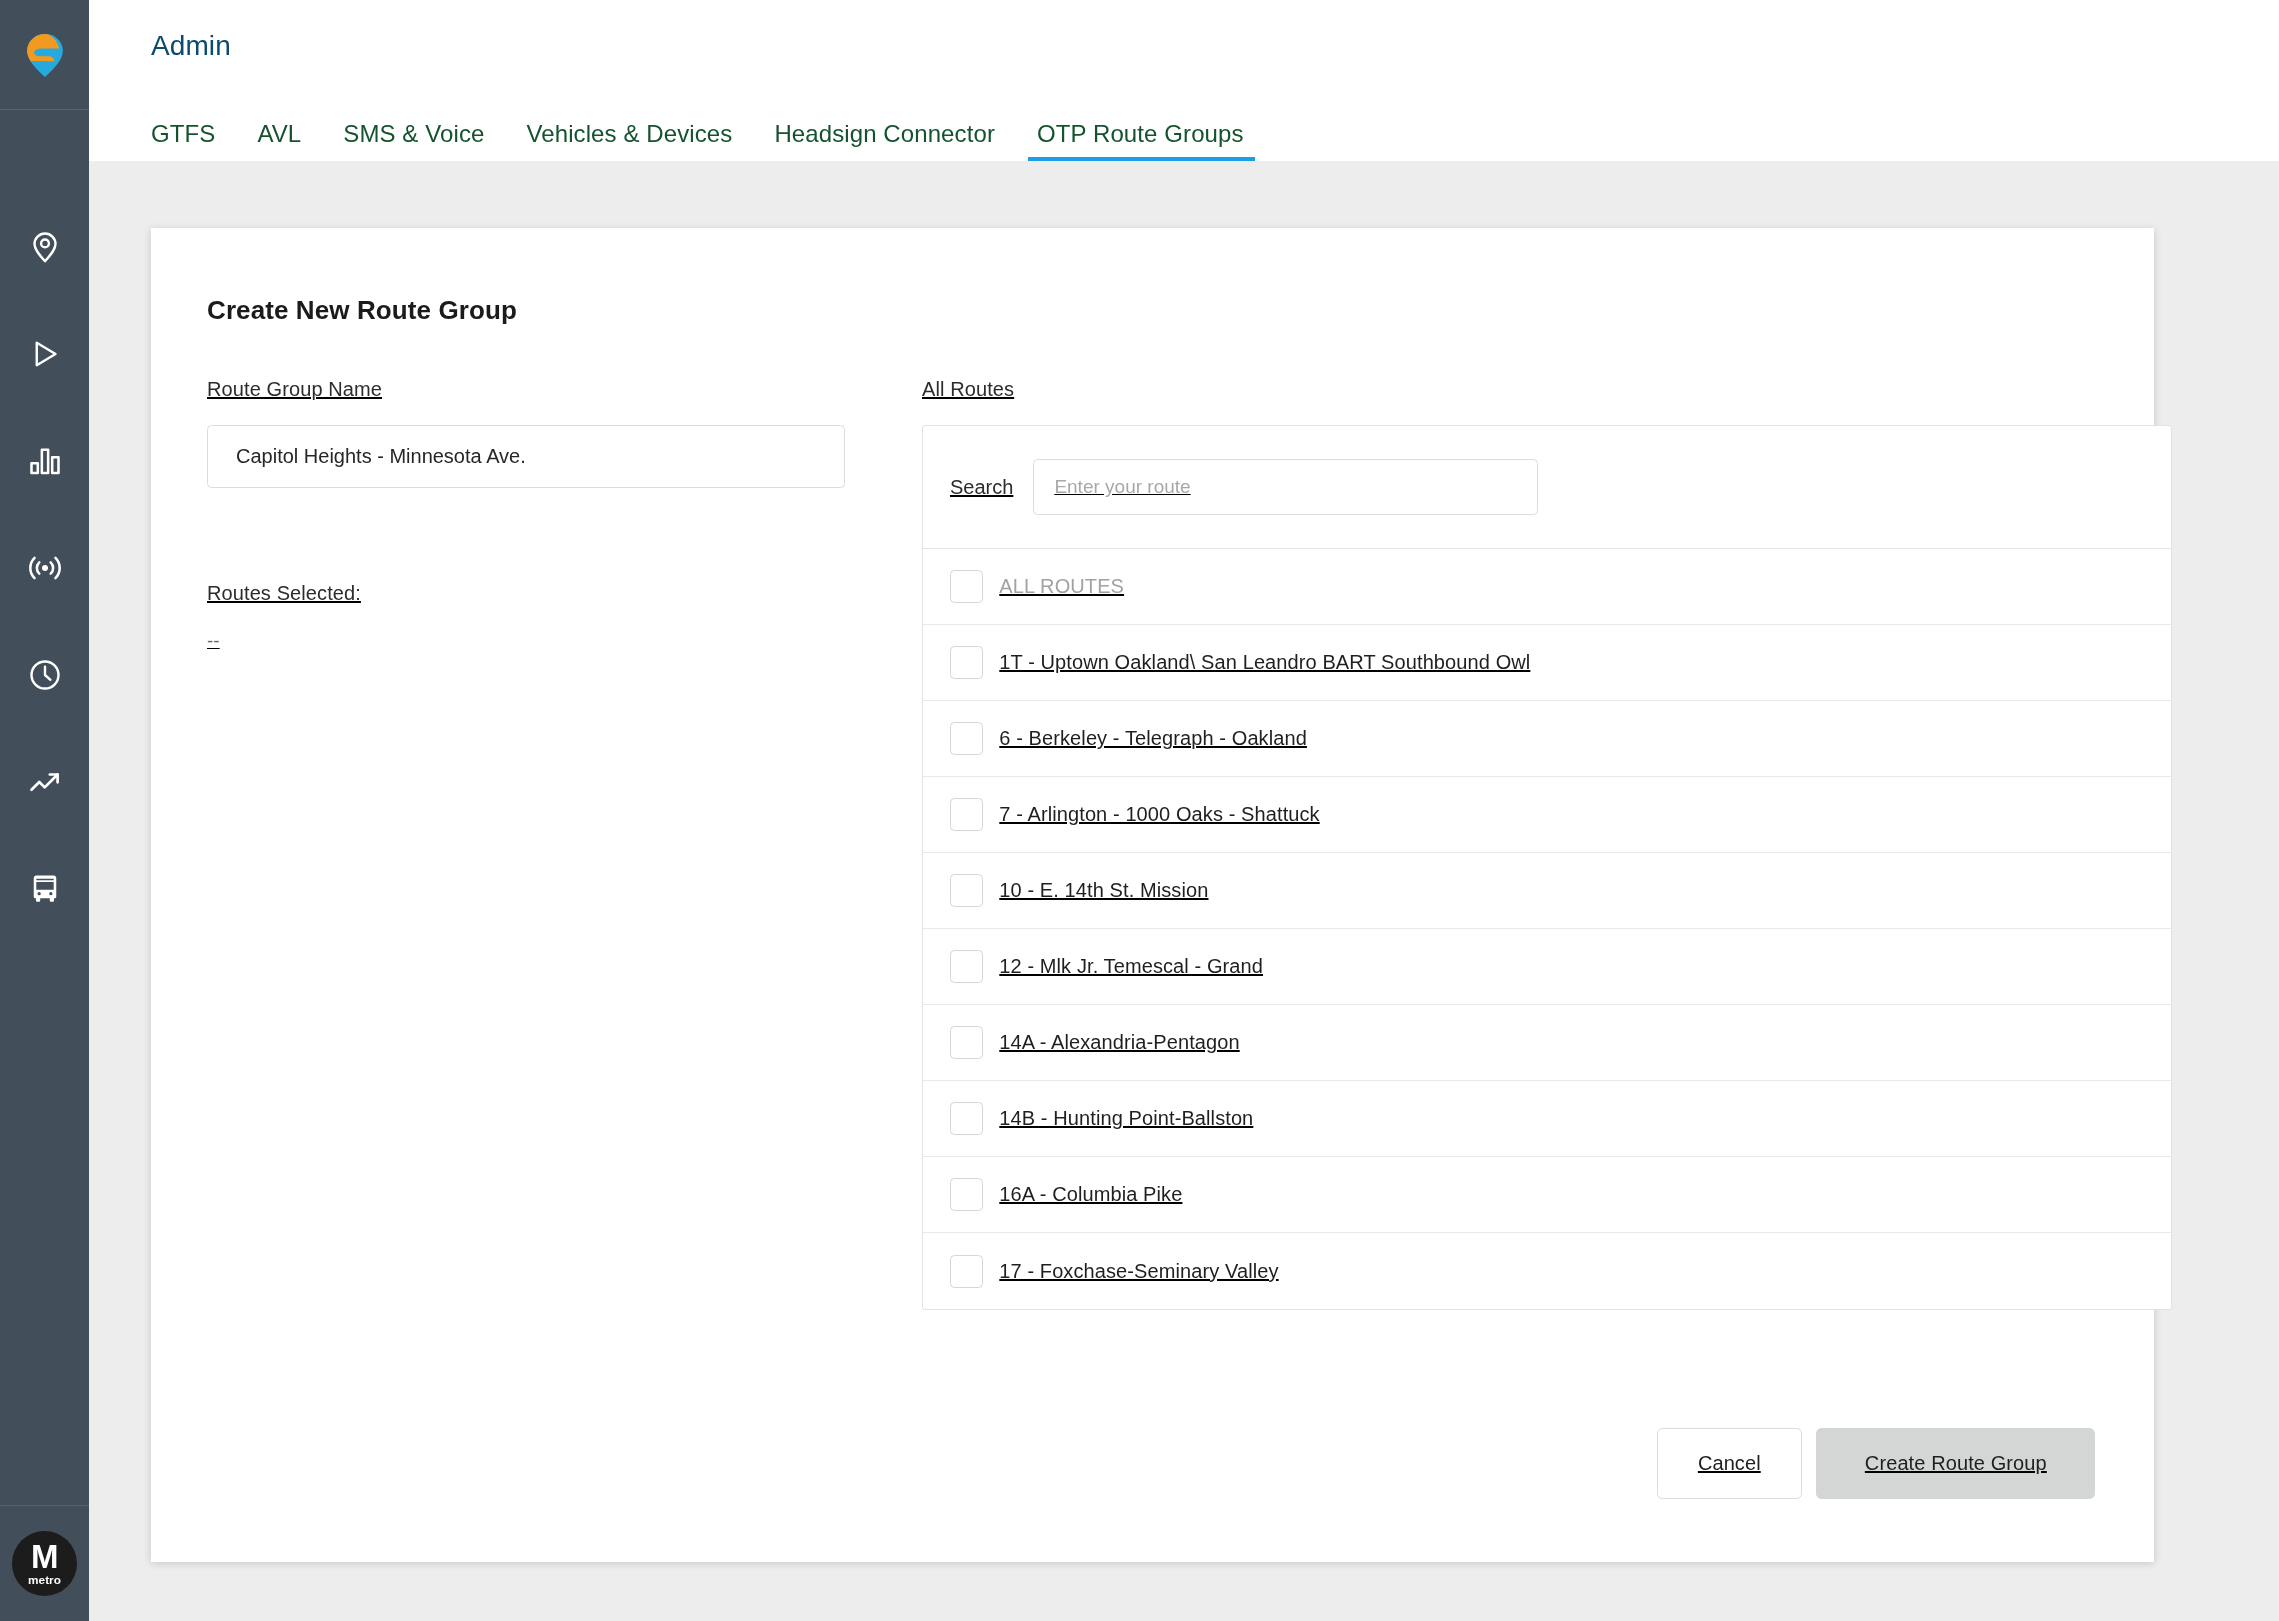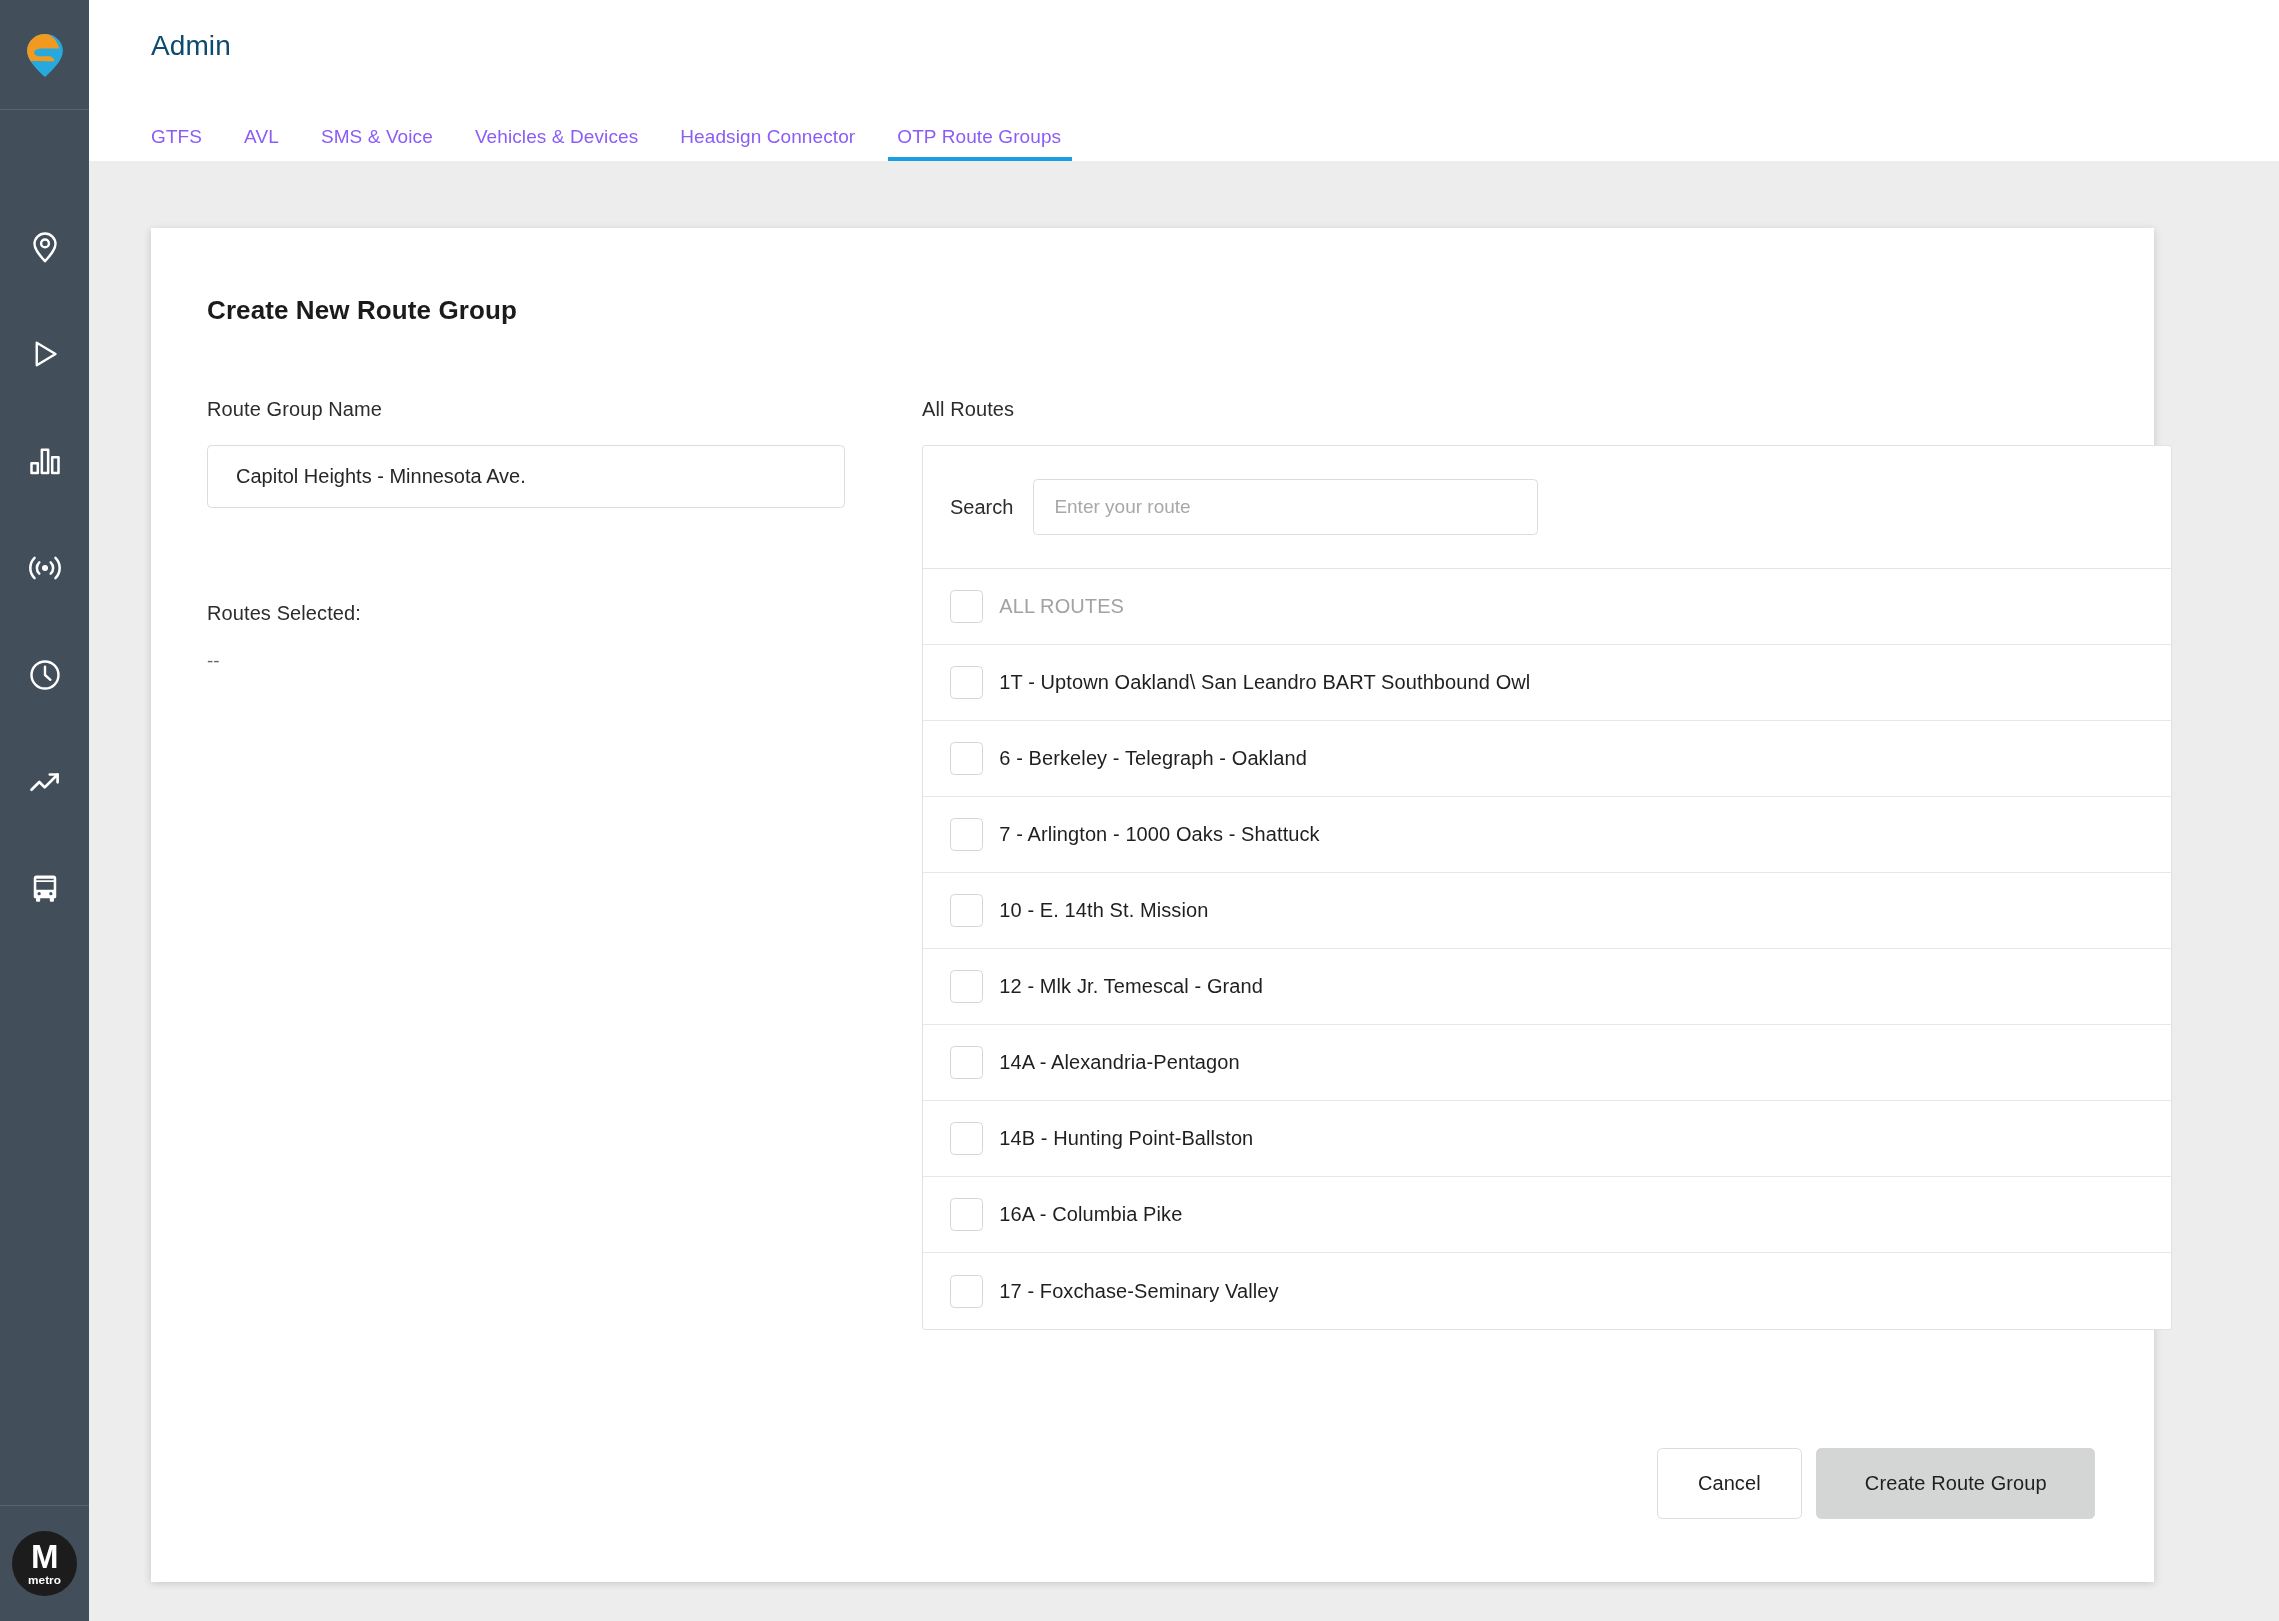--- a/index.html
+++ b/index.html
@@ -119,22 +119,22 @@
   }
 
   .tabs {
     margin-top: auto;
     display: flex;
     align-items: flex-end;
     gap: 0;
   }
 
   .tab {
-    font-size: 19px;
-    color: #8b5cf6;
+    font-size: 24px;
+    color: #14532d;
     padding: 0 0 12.7px 0;
     margin-right: 42px;
     position: relative;
     cursor: pointer;
     white-space: nowrap;
     letter-spacing: 0.1px;
   }
   .tab:last-child { margin-right: 0; }
 
   .tab.active::after {
@@ -163,21 +163,22 @@
 
   .card-title {
     font-size: 26px;
     font-weight: bold;
     color: #1b1b1b;
     letter-spacing: 0.1px;
   }
 
   .card-body {
     display: flex;
-    margin-top: 72px;
+    margin-top: 52px;
+    text-decoration: underline;
   }
 
   
   .col-left { width: 715px; flex: 0 0 715px; }
 
   .field-label {
     font-size: 20px;
     color: #2c2c2c;
     letter-spacing: 0.1px;
   }

